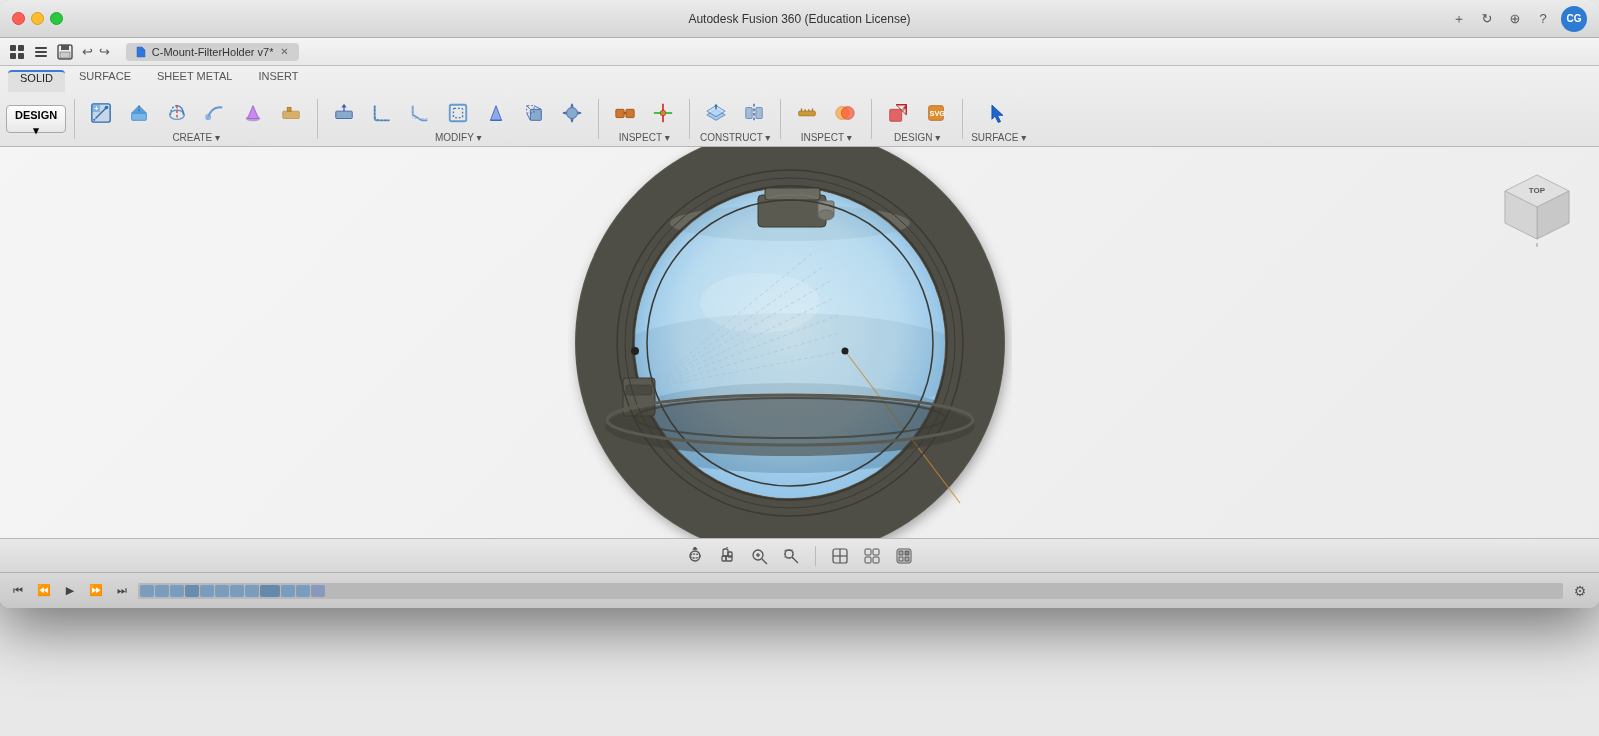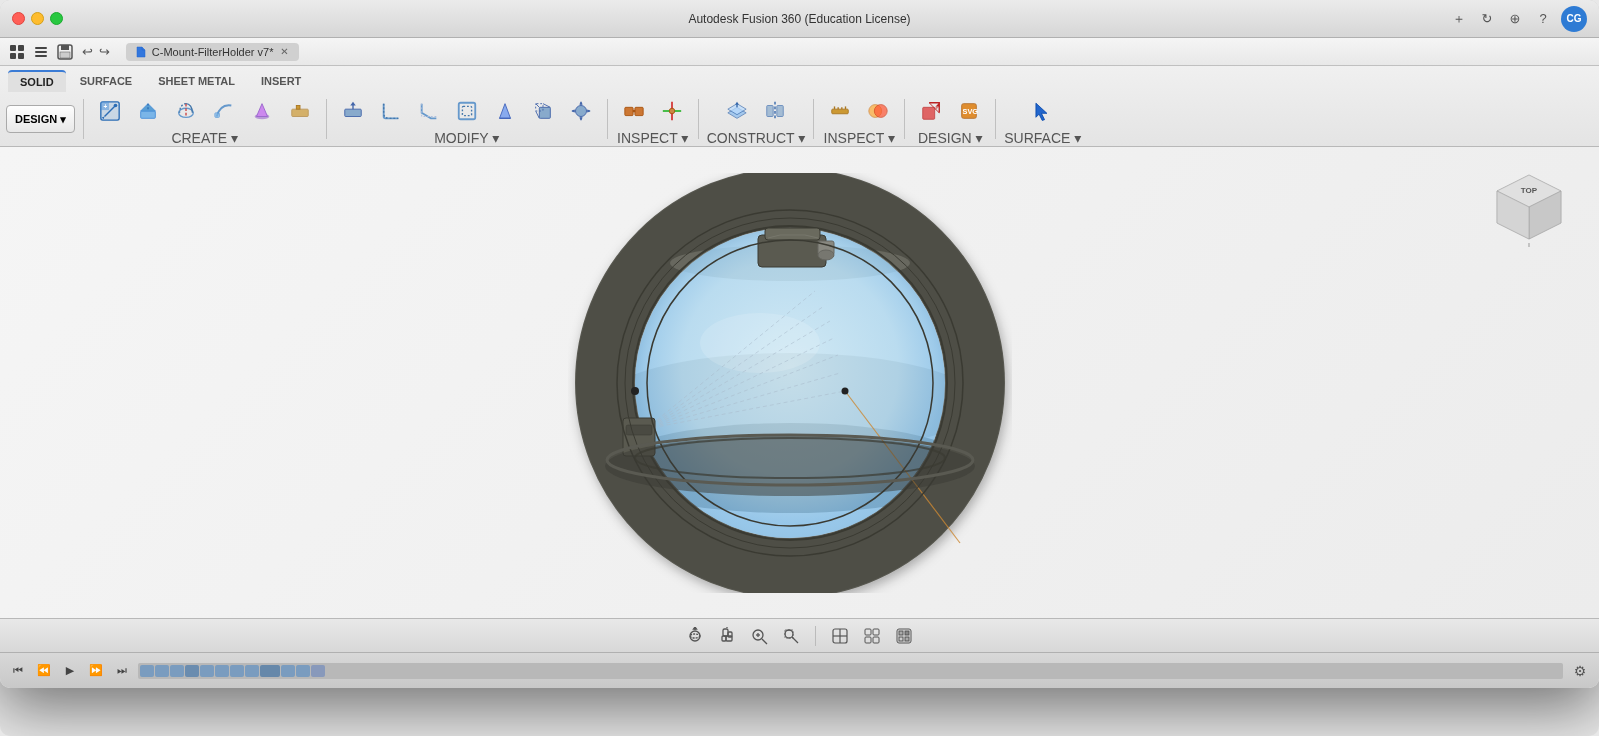--- a/index.html
+++ b/index.html
@@ -155,25 +155,24 @@
     }
     .tab-strip {
       display: flex;
       height: 26px;
       align-items: flex-end;
       padding-left: 8px;
       gap: 2px;
     }
     .tab-item {
       height: 22px;
-      padding: 9px 12px;
-      display: flex;
-      align-items: center;
+      padding: 0 12px;
+      display: flex;
       font-size: 11px;
-      font-weight: 700;
+      font-weight: 400;
       cursor: pointer;
       border-radius: 4px 4px 0 0;
       color: #555;
     }
     .tab-item.active {
       background: #e0e0e0;
       color: #222;
       border-top: 2px solid #3a7bd5;
     }
     .toolbar-strip {
@@ -188,20 +187,21 @@
       border: 1px solid #aaa;
       border-radius: 4px;
       padding: 3px 8px;
       font-size: 11px;
       font-weight: 600;
       cursor: pointer;
       display: flex;
       align-items: center;
       gap: 3px;
       height: 28px;
+      flex-direction: column;
     }
     .toolbar-group {
       display: flex;
       flex-direction: column;
       align-items: center;
     }
     .toolbar-icons {
       display: flex;
       gap: 2px;
     }
@@ -214,21 +214,21 @@
       justify-content: center;
       cursor: pointer;
       border-radius: 4px;
       position: relative;
     }
     .toolbar-btn svg, .toolbar-btn .tb-icon {
       width: 22px;
       height: 22px;
     }
     .toolbar-label {
-      font-size: 14px;
+      font-size: 10px;
       color: #555;
       margin-top: 1px;
       display: flex;
       align-items: center;
       gap: 1px;
     }
     .toolbar-separator {
       width: 1px;
       height: 40px;
       background: #c0c0c0;
@@ -323,21 +323,21 @@
       position: absolute;
       top: 20px;
       right: 20px;
       width: 70px;
       height: 70px;
     }
 
     
     .app-window {
       width: 1599px;
-      height: 688px;
+      height: 608px;
       display: flex;
       flex-direction: column;
       background: #ececec;
       border-radius: 10px;
       overflow: hidden;
       box-shadow: 0 20px 60px rgba(0,0,0,0.5);
     }
     .main-content {
       flex: 1;
       display: flex;
@@ -742,21 +742,21 @@
         <circle cx="250" cy="210" r="143" fill="none" stroke="#3a3a32" stroke-width="1.5"></circle>
 
         <path d="M228 65 L240 62 L265 62 L278 65" fill="none" stroke="#7a7a70" stroke-width="0.8"></path>
 
         <ellipse cx="250" cy="293" rx="185" ry="30" fill="#3a3a34" opacity="0.5"></ellipse>
         <ellipse cx="250" cy="287" rx="183" ry="25" fill="none" stroke="#5a5a52" stroke-width="3"></ellipse>
 
         <ellipse cx="250" cy="285" rx="155" ry="20" fill="none" stroke="#3a3a32" stroke-width="2" opacity="0.7"></ellipse>
       </svg>
 
-      <div class="viewcube" style="position:absolute; top:20px; right:30px; width:80px; height:80px;">
+      <div class="viewcube" style="position:absolute; top:20px; right:22px; width:80px; height:80px;">
         <svg width="80" height="80" viewBox="0 0 80 80">
 
           <polygon points="40,8 72,24 72,56 40,72 8,56 8,24" fill="none" stroke="#aaa" stroke-width="0.5"></polygon>
 
           <polygon points="40,8 72,24 40,40 8,24" fill="#e0e0e0" stroke="#999" stroke-width="0.5"></polygon>
 
           <polygon points="72,24 72,56 40,72 40,40" fill="#c8c8c8" stroke="#999" stroke-width="0.5"></polygon>
 
           <polygon points="8,24 40,40 40,72 8,56" fill="#d4d4d4" stroke="#999" stroke-width="0.5"></polygon>
 

